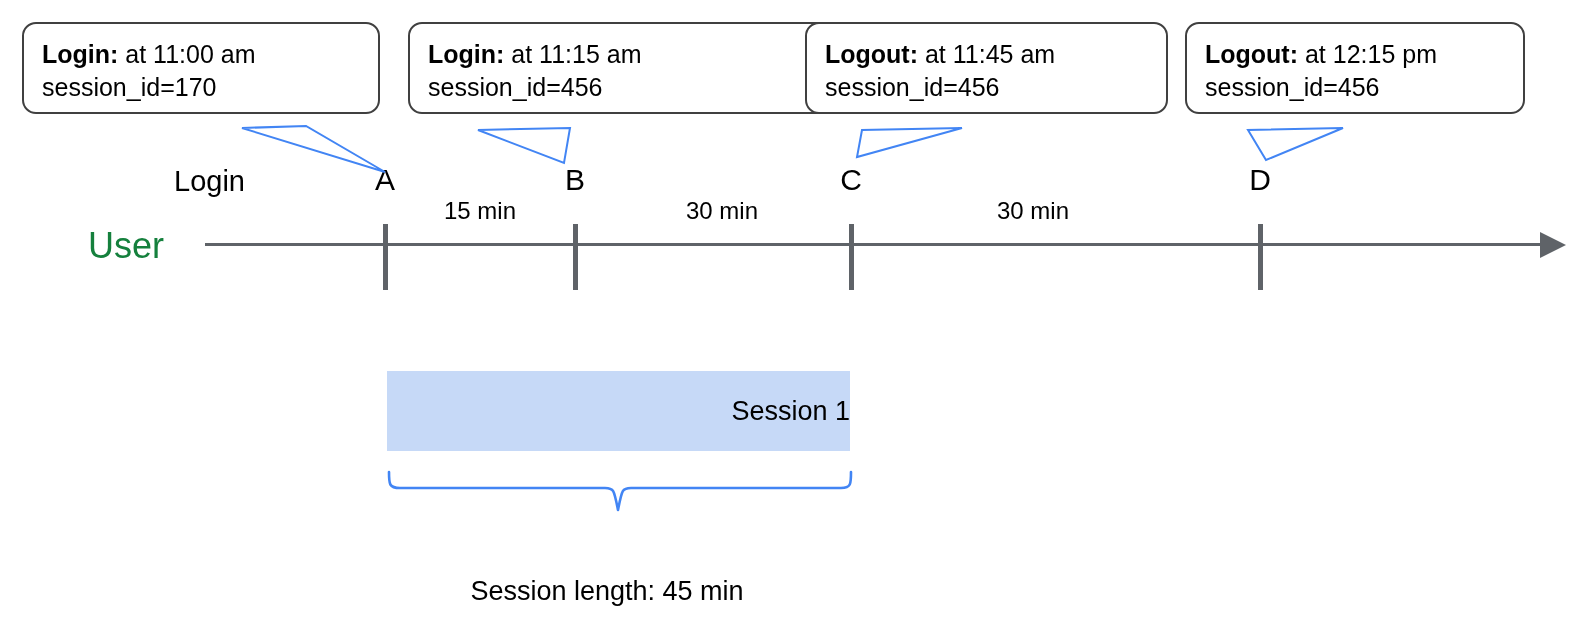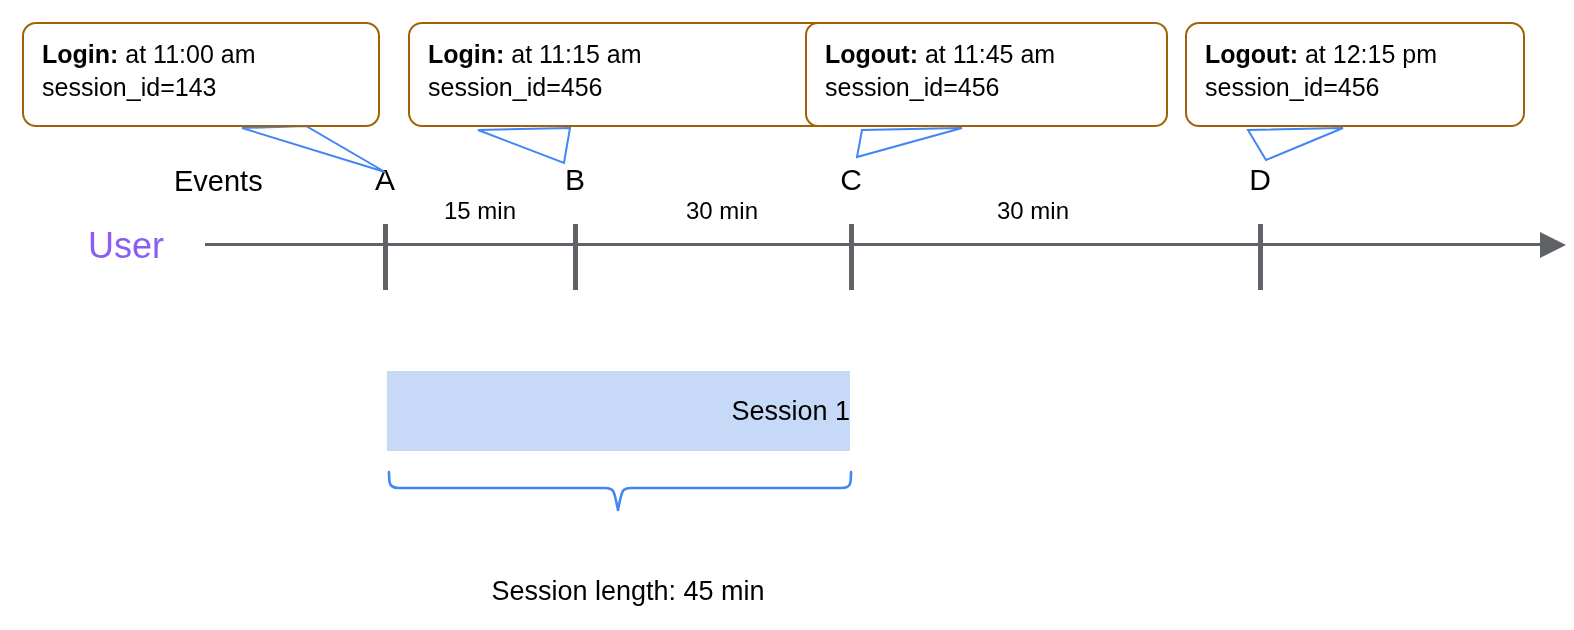--- a/index.html
+++ b/index.html
@@ -16,24 +16,24 @@
     width: 1574px;
     height: 630px;
     overflow: hidden;
     background: #ffffff;
   }
 
   
   .callout {
     position: absolute;
     box-sizing: border-box;
-    border: 2px solid #a16207;
+    border: 2px solid #404040;
     border-radius: 14px;
     background: #ffffff;
-    padding: 14px 16px 21px 18px;
+    padding: 14px 16px 8px 18px;
     font-size: 25px;
     line-height: 1.32;
     color: #000000;
     white-space: nowrap;
     z-index: 3;
   }
   .callout .lbl {
     font-weight: bold;
   }
   .callout .line2 {
@@ -102,21 +102,21 @@
     line-height: 1;
     color: #000000;
     white-space: nowrap;
   }
   #user-label {
     position: absolute;
     left: 88px;
     top: 228px;
     font-size: 36px;
     line-height: 1;
-    color: #8b5cf6;
+    color: #15803d;
     white-space: nowrap;
   }
 
   
   #session-bar {
     position: absolute;
     left: 387px;
     top: 371px;
     width: 463px;
     height: 80px;
@@ -135,66 +135,66 @@
   #brace {
     position: absolute;
     left: 380px;
     top: 470px;
     width: 480px;
     height: 60px;
     z-index: 2;
   }
   #session-length-label {
     position: absolute;
-    left: 628px;
+    left: 607px;
     top: 578px;
     font-size: 27px;
     line-height: 1;
     color: #000000;
     white-space: nowrap;
     transform: translateX(-50%);
   }
 </style>
 </head>
 <body>
 
 <div id="canvas">
 
   <div class="callout" style="left:22px; top:22px; width:358px;">
     <span class="lbl">Login:</span><span> at 11:00 am</span>
-    <span class="line2">session_id=143</span>
+    <span class="line2">session_id=170</span>
   </div>
 
   <div class="callout" style="left:408px; top:22px; width:422px;">
     <span class="lbl">Login:</span><span> at 11:15 am</span>
     <span class="line2">session_id=456</span>
   </div>
 
-  <div class="callout" style="left:805px; top:22px; width:363px;border-radius:13px;">
+  <div class="callout" style="left:805px; top:22px; width:363px;">
     <span class="lbl">Logout:</span><span> at 11:45 am</span>
     <span class="line2">session_id=456</span>
   </div>
 
   <div class="callout" style="left:1185px; top:22px; width:340px;">
     <span class="lbl">Logout:</span><span> at 12:15 pm</span>
     <span class="line2">session_id=456</span>
   </div>
 
   <svg id="tails" viewBox="0 0 1574 630">
 
     <polygon points="242,128 385,172 306,126" fill="#ffffff" stroke="#4285f4" stroke-width="2"></polygon>
 
     <polygon points="478,130 564,163 570,128" fill="#ffffff" stroke="#4285f4" stroke-width="2"></polygon>
 
     <polygon points="862,130 857,157 962,128" fill="#ffffff" stroke="#4285f4" stroke-width="2"></polygon>
 
     <polygon points="1248,130 1266,160 1343,128" fill="#ffffff" stroke="#4285f4" stroke-width="2"></polygon>
   </svg>
 
-  <div id="events-label">Events</div>
+  <div id="events-label">Login</div>
   <div id="user-label">User</div>
 
   <div id="axis-line"></div>
   <div id="axis-arrow"></div>
 
   <div class="tick" style="left:383px;"></div>
   <div class="tick" style="left:573px;"></div>
   <div class="tick" style="left:849px;"></div>
   <div class="tick" style="left:1258px;"></div>
 

